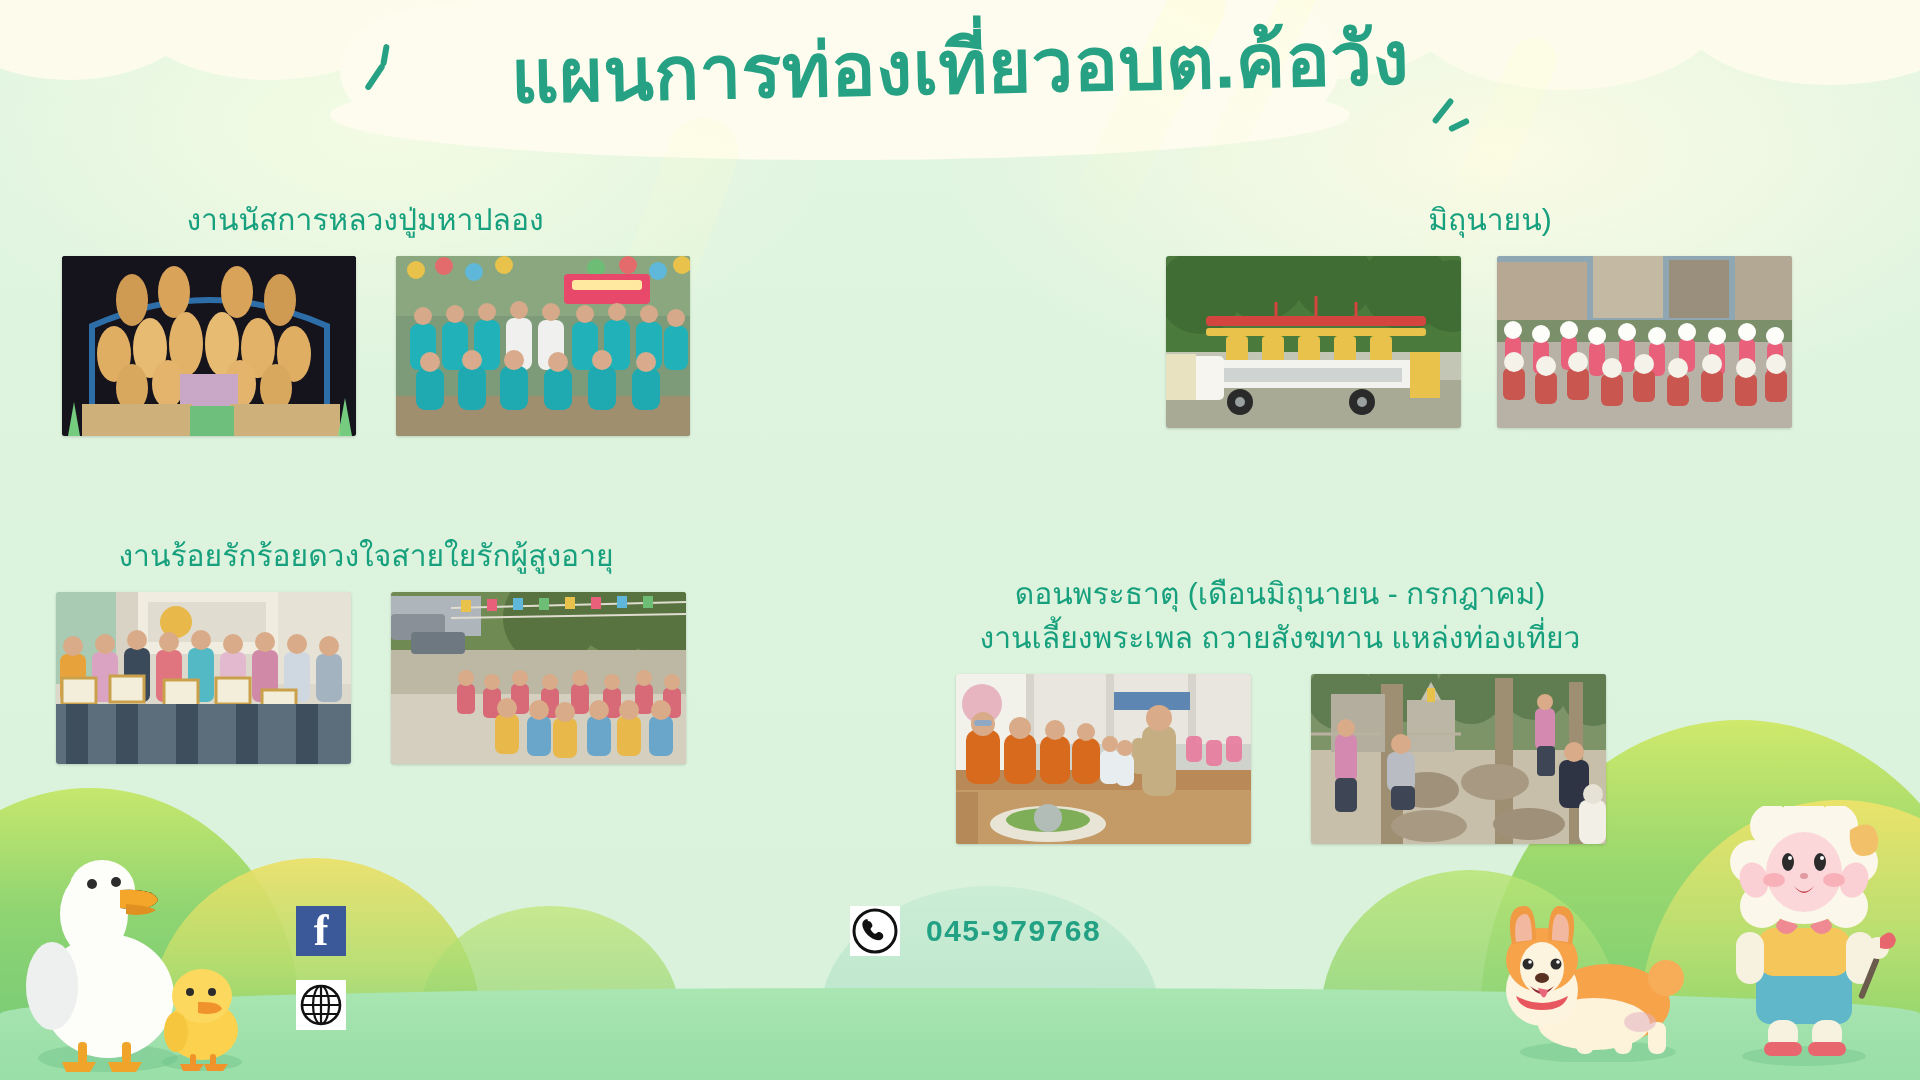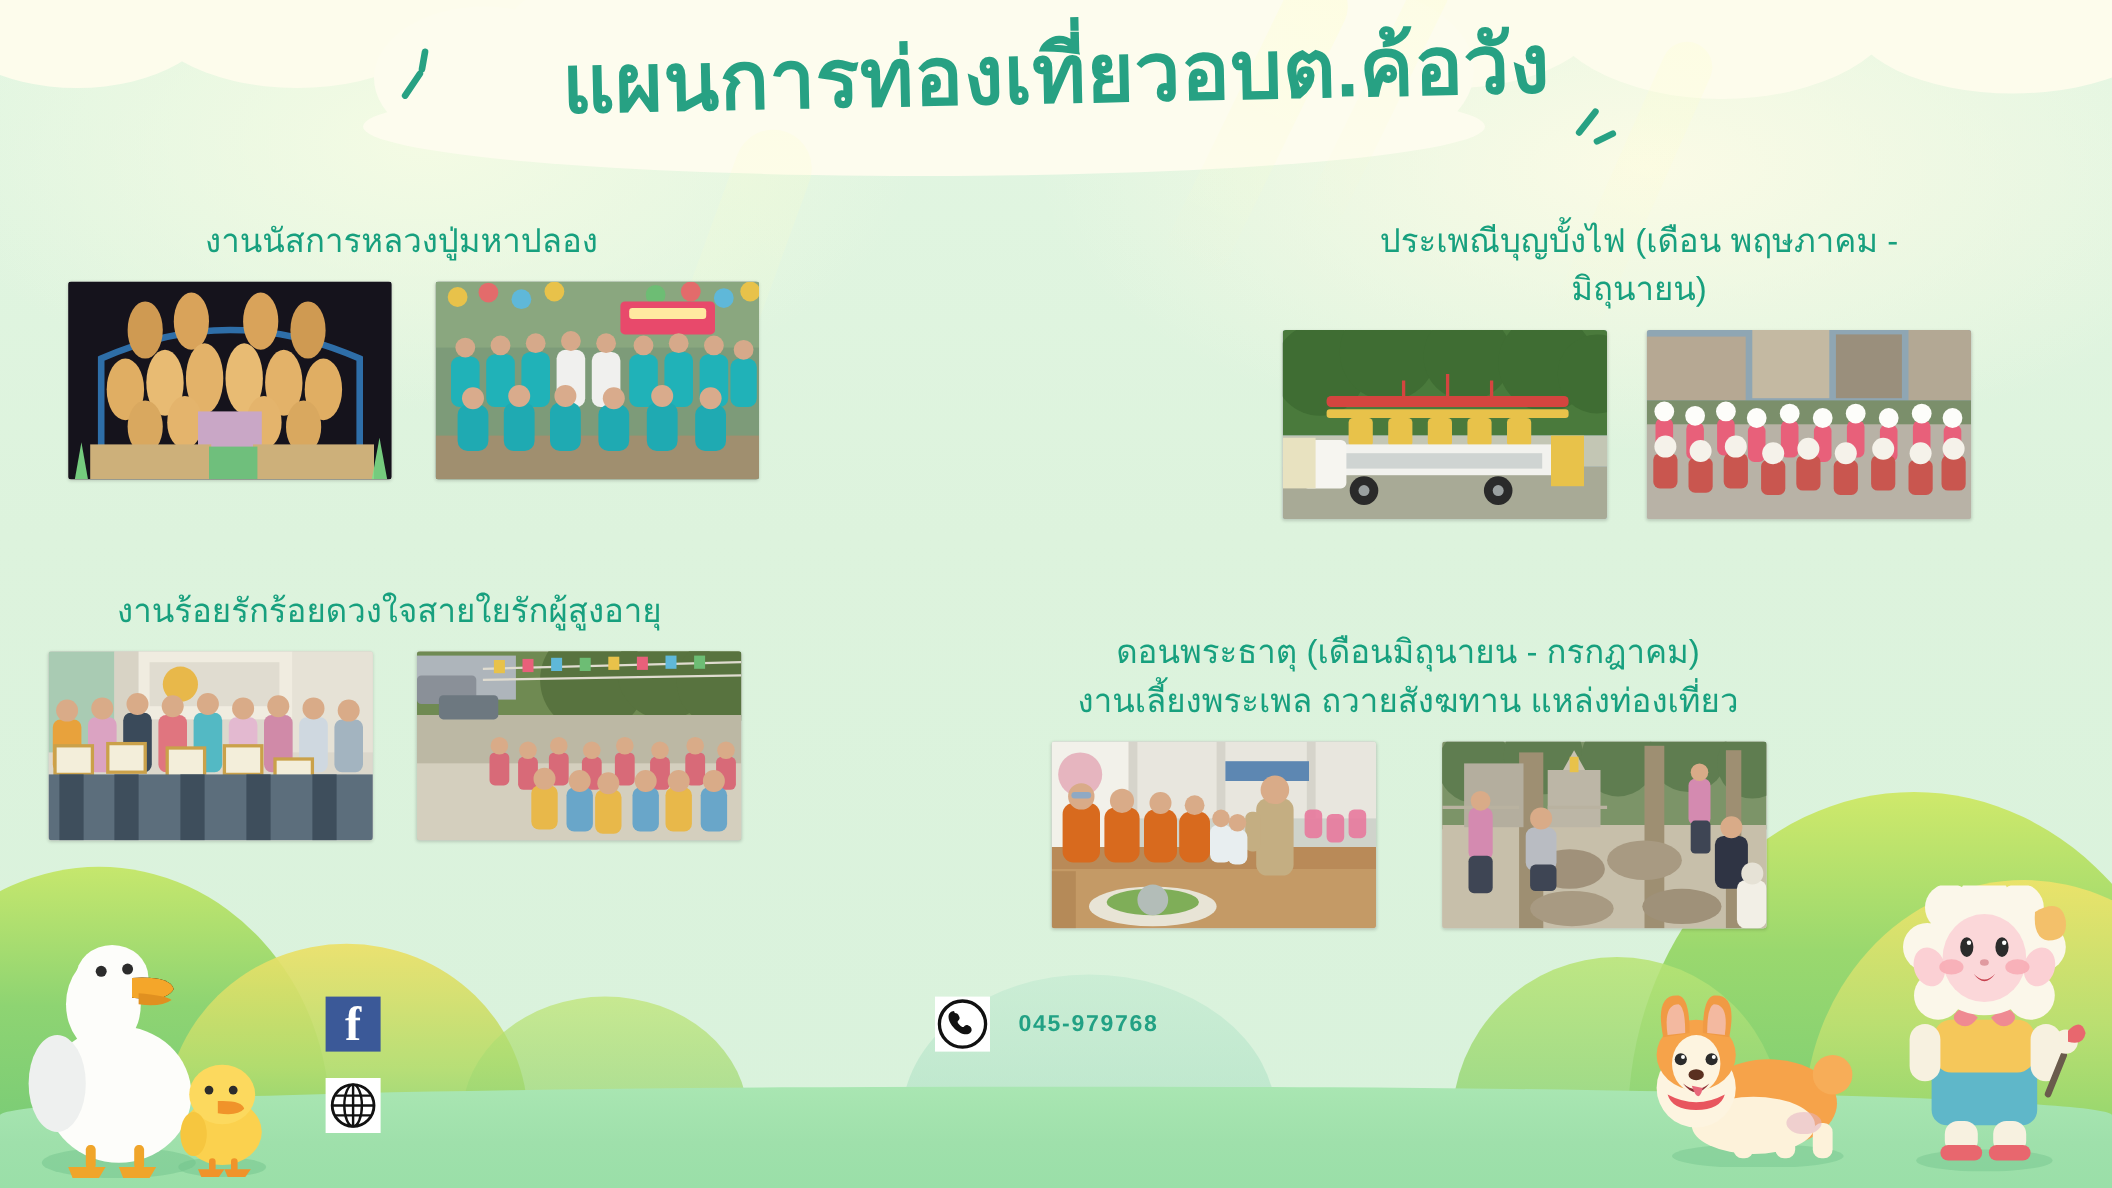--- a/index.html
+++ b/index.html
@@ -77,21 +77,21 @@
   }
   .ph canvas, .ph .art{ display:block; width:100%; height:100%; }
   .art{ position:relative; overflow:hidden; }
 
   
   .contact{ position:absolute; z-index:9; }
   .crow{ display:flex; align-items:center; gap:26px; }
   .ctext{
     color:#22a184; font-weight:700; font-size:31px; letter-spacing:.5px;
   }
-  .ctext.latin{ letter-spacing:1.5px; font-size:21px; }
+  .ctext.latin{ letter-spacing:1.5px; font-size:30px; }
   .icon-sq{
     width:50px; height:50px; flex:0 0 50px;
     display:flex; align-items:center; justify-content:center;
     background:#ffffff;
   }
   .fb{ background:#3b5998; color:#fff; font-size:44px; font-weight:700;
        font-family:"Liberation Serif", serif; line-height:50px; }
 
   
   .mascot{ position:absolute; z-index:8; }
@@ -250,21 +250,20 @@
                 <circle cx="250" cy="106" r="10"></circle>
             </g>
           </g>
         </svg>
       </div>
     </div>
   </div>
 </div>
 
 <div class="sec" style="left:1130px; top:198px; width:720px;">
-  <div class="sec-head">ประเพณีบุญบั้งไฟ (เดือน พฤษภาคม -</div>
   <div class="sec-head">มิถุนายน)</div>
   <div class="photos" style="margin-left:36px; gap:36px;">
     <div class="ph" style="width:295px; height:172px;">
       <div class="art" style="height:172px;">
         <svg viewBox="0 0 295 172" width="295" height="172" preserveAspectRatio="none">
           <rect width="295" height="172" fill="#b9d5e6"></rect>
           <rect y="0" width="295" height="96" fill="#4a7a3c"></rect>
           <g fill="#3f6d33">
             <circle cx="34" cy="36" r="42"></circle>
               <circle cx="96" cy="20" r="44"></circle>
@@ -358,21 +357,21 @@
                 <circle cx="249" cy="112" r="10"></circle>
                 <circle cx="279" cy="108" r="10"></circle>
             </g>
           </g>
         </svg>
       </div>
     </div>
   </div>
 </div>
 
-<div class="sec" style="left:4px; top:534px; width:700px;">
+<div class="sec" style="left:16px; top:534px; width:700px;">
   <div class="sec-head">งานร้อยรักร้อยดวงใจสายใยรักผู้สูงอายุ</div>
   <div class="photos" style="margin-left:40px;">
     <div class="ph" style="width:295px; height:172px;">
       <div class="art" style="height:172px;">
         <svg viewBox="0 0 295 172" width="295" height="172" preserveAspectRatio="none">
           <rect width="295" height="172" fill="#dcd8cc"></rect>
           <rect x="0" y="0" width="60" height="92" fill="#a9cbb3"></rect>
           <rect x="60" y="0" width="22" height="92" fill="#d8d3c5"></rect>
           <rect x="82" y="0" width="140" height="62" fill="#f0ece0"></rect>
           <rect x="92" y="10" width="118" height="40" fill="#e0dcd0"></rect>

